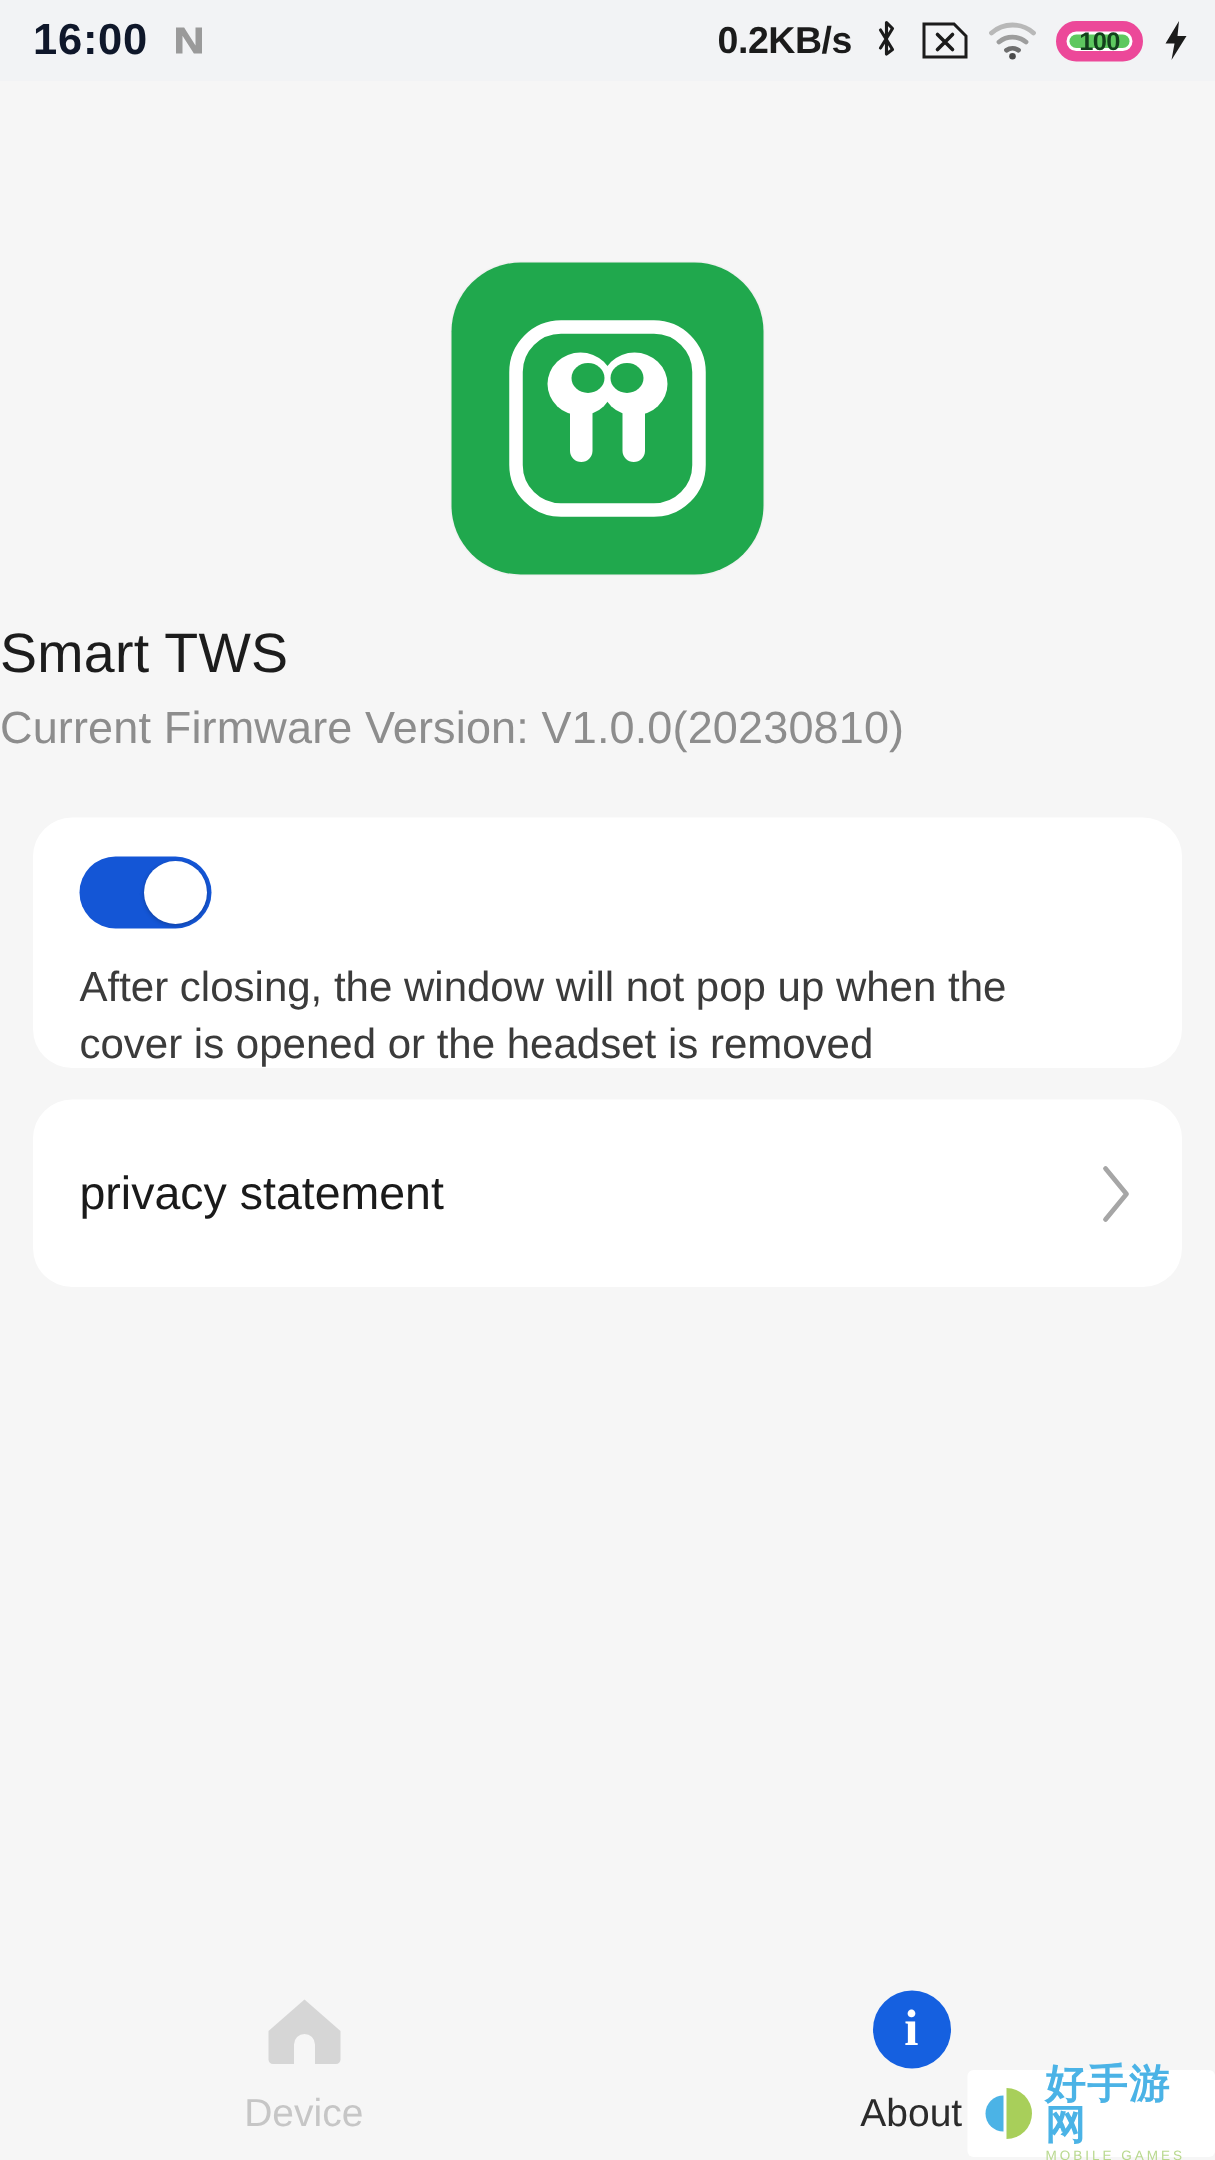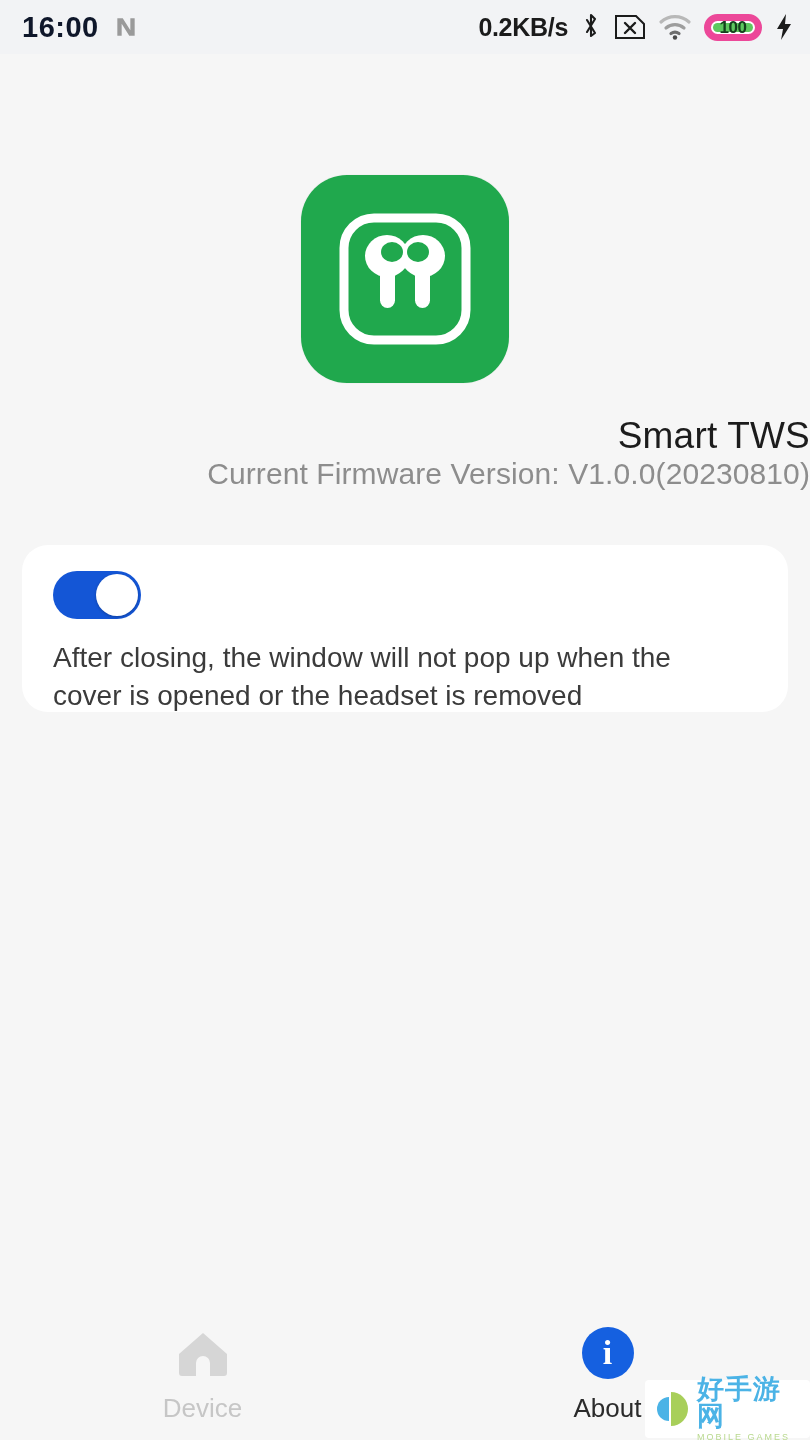--- a/index.html
+++ b/index.html
@@ -31,32 +31,32 @@
   .battery .fill{
     position:absolute; left:2px; top:2px; bottom:2px; right:2px;
     background:#5ec85f; border-radius:11px;
   }
   .battery .num{
     position:relative; font-size:17px; font-weight:bold; color:#14401d;
     letter-spacing:-0.5px; line-height:1;
   }
 
   
-  .app-head{ position:absolute; top:175px; left:0; width:810px; text-align:right; }
+  .app-head{ position:absolute; top:175px; left:0; width:810px; text-align:left; }
   .app-icon{
     width:208px; height:208px; margin:0 auto; border-radius:46px;
     background:#20a84d; display:flex; align-items:center; justify-content:center;
     box-shadow:0 0 0 1px rgba(0,0,0,0.02);
   }
   .app-title{
     margin-top:32px; font-size:37px; color:#1c1c1c; font-weight:normal;
     letter-spacing:0.2px;
   }
   .app-sub{
-    font-size:30px; color:#8d8d8d; font-weight:normal;
+    margin-top:12px; font-size:30px; color:#8d8d8d; font-weight:normal;
     letter-spacing:0.1px;
   }
 
   
   .card{
     position:absolute; left:22px; width:766px; background:#ffffff;
     border-radius:26px;
   }
   #card-popup{ top:545px; height:167px; }
   #card-privacy{ top:733px; height:125px; }
@@ -182,20 +182,28 @@
 
   <div class="card" id="card-popup">
     <div class="row-head">
       <div class="toggle">
         <div class="knob"></div>
       </div>
     </div>
     <div class="row-desc">After closing, the window will not pop up when the cover is opened or the headset is removed</div>
   </div>
 
+  <div class="card" id="card-privacy">
+    <div class="privacy-row">
+      <span class="privacy-label">privacy statement</span>
+      <svg width="26" height="44" viewBox="0 0 26 44">
+        <path d="M6 5 L20 22 L6 39" fill="none" stroke="#a6a6a6" stroke-width="3.2" stroke-linecap="round" stroke-linejoin="round"></path>
+      </svg>
+    </div>
+  </div>
 
   <div class="bottomnav">
     <div class="navitem">
       <svg width="56" height="52" viewBox="0 0 56 52">
         <path d="M28 6 L52 27 L52 46 A3 3 0 0 1 49 49 L35 49 L35 36 A7 7 0 0 0 21 36 L21 49 L7 49 A3 3 0 0 1 4 46 L4 27 Z" fill="#d6d6d6"></path>
       </svg>
       <span class="nav-label inactive">Device</span>
     </div>
     <div class="navitem">
       <div class="info-circle">i</div>

